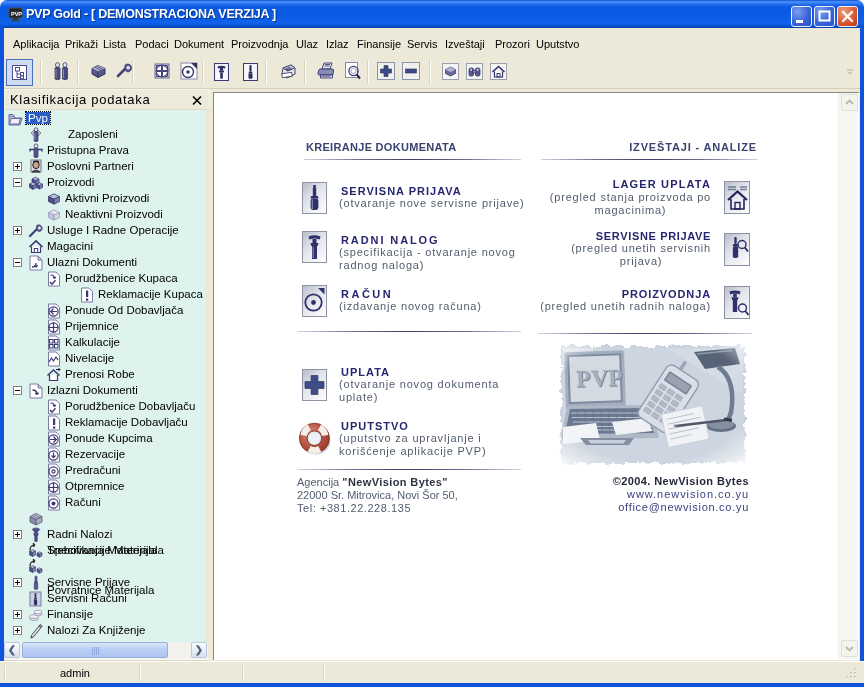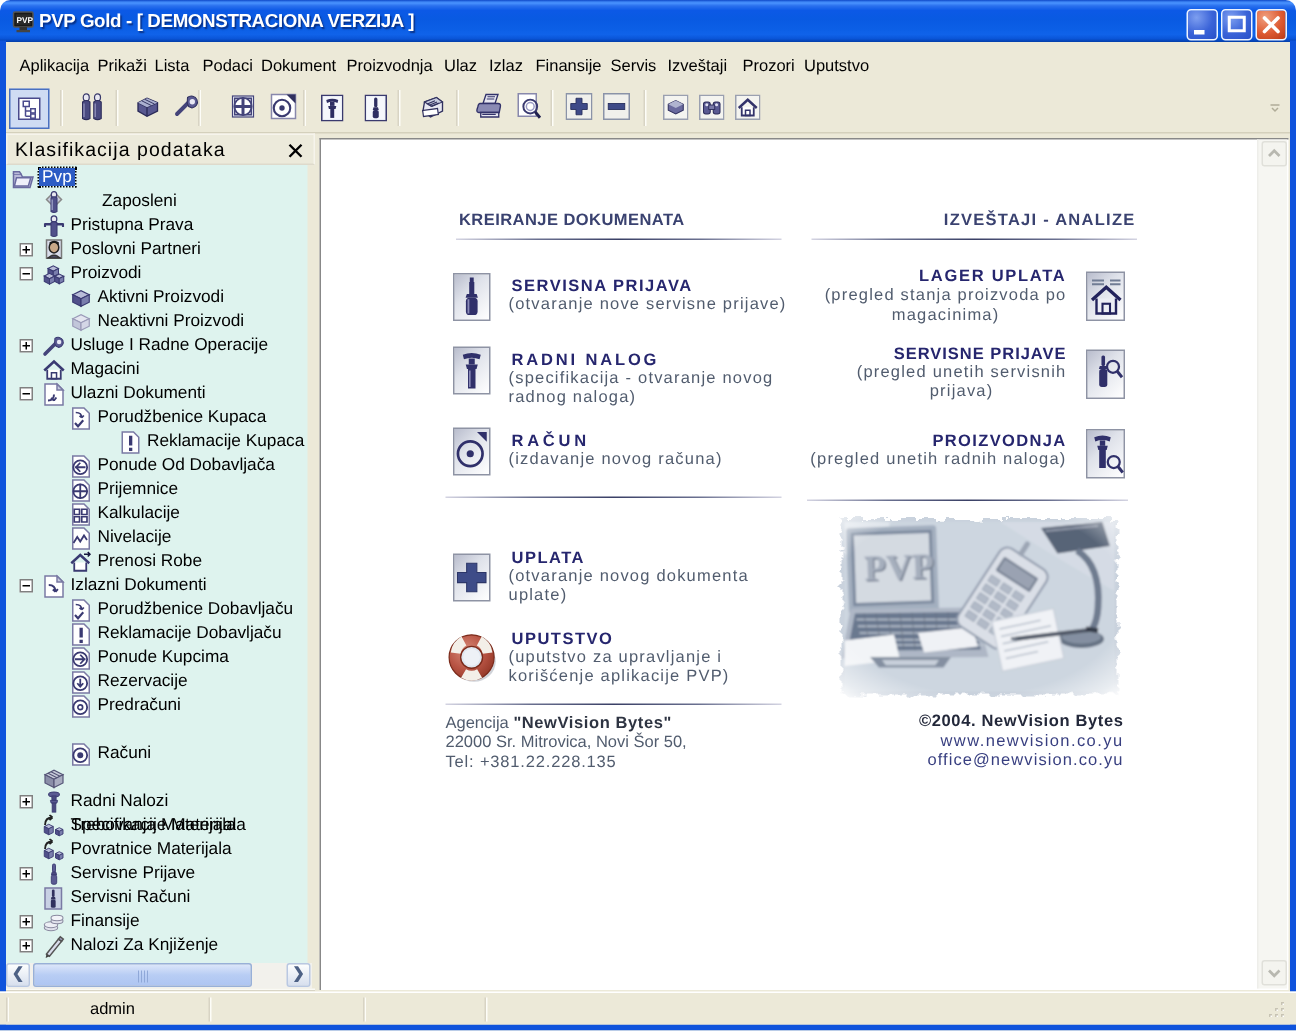--- a/index.html
+++ b/index.html
@@ -458,20 +458,28 @@
       <span class="lbl" style="left:61px;">Rezervacije</span>
     </div>
 <div class="trow" style="left:0;top:353px;width:201px;">
       <span class="ticon" style="left:42px;top:0px;"><svg width="16" height="16" viewBox="0 0 16 16">
           <path d="M2.5 1 h7.5 l3.5 3.5 v10.5 h-11 z" fill="#fff" stroke="#7a7aa4"></path>
           <circle cx="7.5" cy="8.5" r="4.6" fill="none" stroke="#3a3a72" stroke-width="1.2"></circle>
           <circle cx="7.5" cy="8.5" r="1.6" fill="none" stroke="#3a3a72" stroke-width="1.1"></circle>
         </svg></span>
       <span class="lbl" style="left:61px;">Predračuni</span>
     </div>
+<div class="trow" style="left:0;top:369px;width:201px;">
+      <span class="ticon" style="left:42px;top:0px;"><svg width="16" height="16" viewBox="0 0 16 16">
+          <path d="M2.5 1 h7.5 l3.5 3.5 v10.5 h-11 z" fill="#fff" stroke="#7a7aa4"></path>
+          <circle cx="7.5" cy="8.5" r="4.6" fill="none" stroke="#3a3a72" stroke-width="1.2"></circle>
+          <path d="M7.5 3.5 v10 M2.8 8.5 h9.4" stroke="#3a3a72" stroke-width="1.2"></path>
+        </svg></span>
+      <span class="lbl" style="left:61px;">Otpremnice</span>
+    </div>
 <div class="trow" style="left:0;top:385px;width:201px;">
       <span class="ticon" style="left:42px;top:0px;"><svg width="16" height="16" viewBox="0 0 16 16">
           <path d="M2.5 1 h7.5 l3.5 3.5 v10.5 h-11 z" fill="#fff" stroke="#7a7aa4"></path>
           <circle cx="7.5" cy="8.5" r="4.6" fill="none" stroke="#3a3a72" stroke-width="1.2"></circle>
           <circle cx="7.5" cy="8.5" r="2" fill="#3a3a72"></circle>
         </svg></span>
       <span class="lbl" style="left:61px;">Računi</span>
     </div>
 <div class="trow" style="left:0;top:401px;width:201px;">
       <span class="ticon" style="left:24px;top:0px;"><svg width="16" height="16" viewBox="0 0 16 16">
@@ -512,21 +520,21 @@
 <div class="trow" style="left:0;top:449px;width:201px;">
       <span class="ticon" style="left:24px;top:0px;"><svg width="16" height="16" viewBox="0 0 16 16">
           <path d="M2 7 q0 -5 5 -5 m0 0 l-2 -1.8 m2 1.8 l-2 1.8" fill="none" stroke="#222" stroke-width="1.2"></path>
           <path d="M1.5 8 l3 -1.5 3 1.5 -3 1.5 z" fill="#b8bcd8" stroke="#3a3a72" stroke-width="0.6"></path>
           <path d="M1.5 8 v4 l3 1.5 v-4 z" fill="#50508a" stroke="#3a3a72" stroke-width="0.6"></path>
           <path d="M7.5 8 v4 l-3 1.5 v-4 z" fill="#7a7ead" stroke="#3a3a72" stroke-width="0.6"></path>
           <path d="M9 10 l2.5 -1.2 2.5 1.2 -2.5 1.2 z" fill="#b8bcd8" stroke="#3a3a72" stroke-width="0.6"></path>
           <path d="M9 10 v3 l2.5 1.2 v-3 z" fill="#50508a" stroke="#3a3a72" stroke-width="0.6"></path>
           <path d="M14 10 v3 l-2.5 1.2 v-3 z" fill="#7a7ead" stroke="#3a3a72" stroke-width="0.6"></path>
         </svg></span>
-      <span class="lbl" style="left:43px;">Povratnice Materijala</span>
+      <span class="lbl" style="left:43px;margin-top:24px;">Povratnice Materijala</span>
     </div>
 <div class="trow" style="left:0;top:465px;width:201px;">
       <span class="ebox plus" style="left:9px;">
         <i></i>
         <b></b>
       </span>
       <span class="ticon" style="left:24px;top:0px;"><svg width="16" height="16" viewBox="0 0 16 16">
           <rect x="7" y="1" width="2" height="5.5" rx="0.9" fill="#5a5a92" stroke="#3a3a72" stroke-width="0.6"></rect>
           <path d="M6.7 6.5 h2.6 l0.4 1.8 h-3.4 z" fill="#4a4a80" stroke="#3a3a72" stroke-width="0.6"></path>
           <rect x="6.2" y="8.3" width="3.6" height="6.2" rx="1.2" fill="#5a5a92" stroke="#3a3a72" stroke-width="0.6"></rect>

